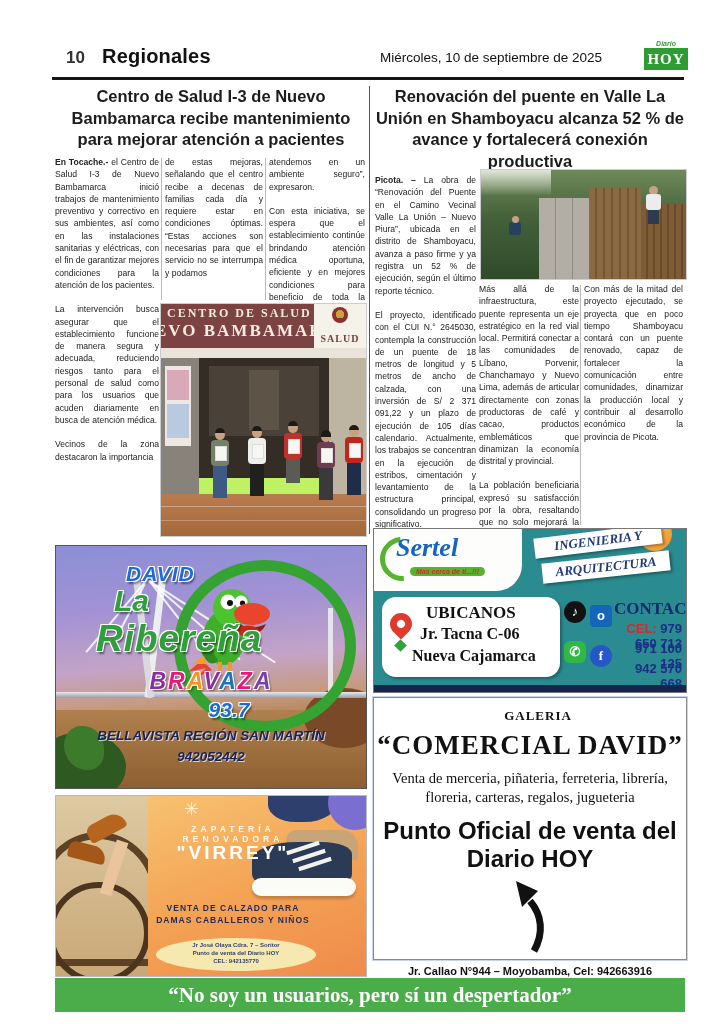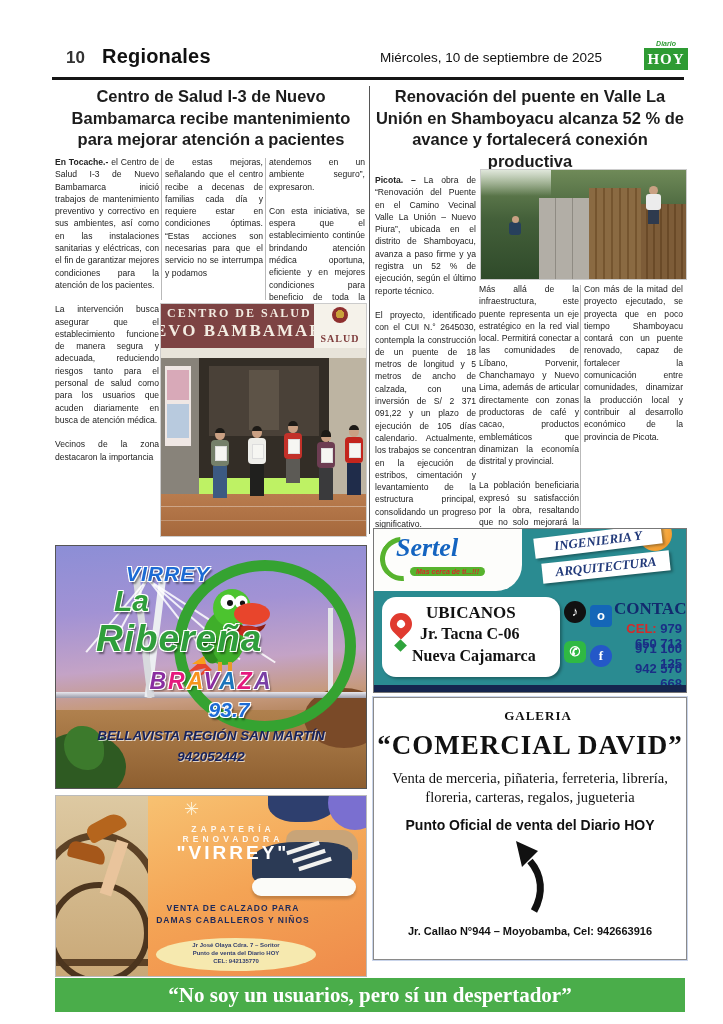--- a/index.html
+++ b/index.html
@@ -75,21 +75,21 @@
   .contact-title{font-family:"Liberation Serif",serif;font-weight:bold;color:#122a6e;font-size:17px;}
   .cel-red{color:#d42a2a;font-weight:bold;}
   .cel-num{color:#1a2e86;font-weight:bold;}
 
   
   .ad-galeria{background:#fff;border:1px solid #8a8a8a;outline:1px solid #c9d4ea;
               font-family:"Liberation Serif",serif;color:#111;text-align:center;}
   .gal-title{font-size:13px;font-weight:bold;letter-spacing:1px;padding-left:16px;}
   .gal-name{font-size:27px;font-weight:bold;letter-spacing:1px;}
   .gal-desc{font-size:14.5px;line-height:19px;}
-  .gal-official{font-family:"Liberation Sans",sans-serif;font-weight:bold;font-size:14px;}
+  .gal-official{font-family:"Liberation Sans",sans-serif;font-weight:bold;font-size:24px;}
   .gal-addr{font-family:"Liberation Sans",sans-serif;font-weight:bold;font-size:11px;}
 
   
   .ad-virrey{border:1px solid #bbb;overflow:hidden;
              background:linear-gradient(160deg,#f8c979 0%,#f4a455 55%,#ef8b4b 100%);}
   .vir-type{color:#fdf6ec;font-size:8.5px;letter-spacing:4px;font-weight:bold;}
   .vir-name{color:#fff;font-size:19px;letter-spacing:3px;font-weight:bold;}
   .vir-desc{color:#1e2a5a;font-size:8.5px;font-weight:bold;letter-spacing:1px;line-height:12px;}
   .vir-ellipse{background:#f6e9af;border-radius:50%;text-align:center;color:#35406e;}
   .vir-ellipse div{font-size:6px;font-weight:bold;line-height:8px;}
@@ -253,21 +253,21 @@
         <circle cx="46" cy="27" r="3" fill="#111"></circle>
       <circle cx="57" cy="26" r="6.5" fill="#fff"></circle>
         <circle cx="58.5" cy="27" r="2.6" fill="#111"></circle>
       <ellipse cx="68" cy="38" rx="18" ry="11" fill="#e8452c"></ellipse>
       <path d="M52 46 q14 10 30 2 q-4 10 -16 10 q-10 0 -14 -12z" fill="#8c1f12"></path>
       <ellipse cx="64" cy="55" rx="11" ry="5.5" fill="#c22a1a"></ellipse>
       <rect x="34" y="86" width="4" height="10" fill="#e89a2a"></rect>
       <rect x="44" y="86" width="4" height="10" fill="#e89a2a"></rect>
     </svg>
 
-    <span class="abs radio-word outline-w" style="left:70px;top:16px;">VIRREY</span>
+    <span class="abs radio-word outline-w" style="left:70px;top:16px;">DAVID</span>
     <span class="abs rib-la outline-w" style="left:58px;top:38px;">La</span>
     <span class="abs rib-name outline-w" style="left:40px;top:72px;">Ribereña</span>
     <span class="abs bravaza" style="left:0;right:0;top:122px;text-align:center;"><span style="color: rgb(138, 46, 160);">B</span><span style="color: rgb(229, 24, 125);">R</span><span style="color: rgb(247, 148, 29);">A</span><span style="color: rgb(138, 46, 160);">V</span><span style="color: rgb(27, 117, 187);">A</span><span style="color: rgb(229, 24, 125);">Z</span><span style="color: rgb(122, 63, 165);">A</span></span>
     <span class="abs freq outline-w" style="left:0;right:0;top:152px;text-align:center;padding-left:36px;">93.7</span>
     <span class="abs rib-loc" style="left:0;right:0;top:182px;text-align:center;">BELLAVISTA REGIÓN SAN MARTÍN</span>
     <span class="abs rib-loc" style="left:0;right:0;top:203px;text-align:center;">942052442</span>
   </div>
 
   <div class="abs ad-sertel" style="left:373px;top:528px;width:312px;height:163px;">
     <div style="position:absolute;right:14px;top:-12px;width:34px;height:34px;border-radius:50%;background:radial-gradient(circle at 35% 35%,#ffc966,#ef8d1d);"></div>

